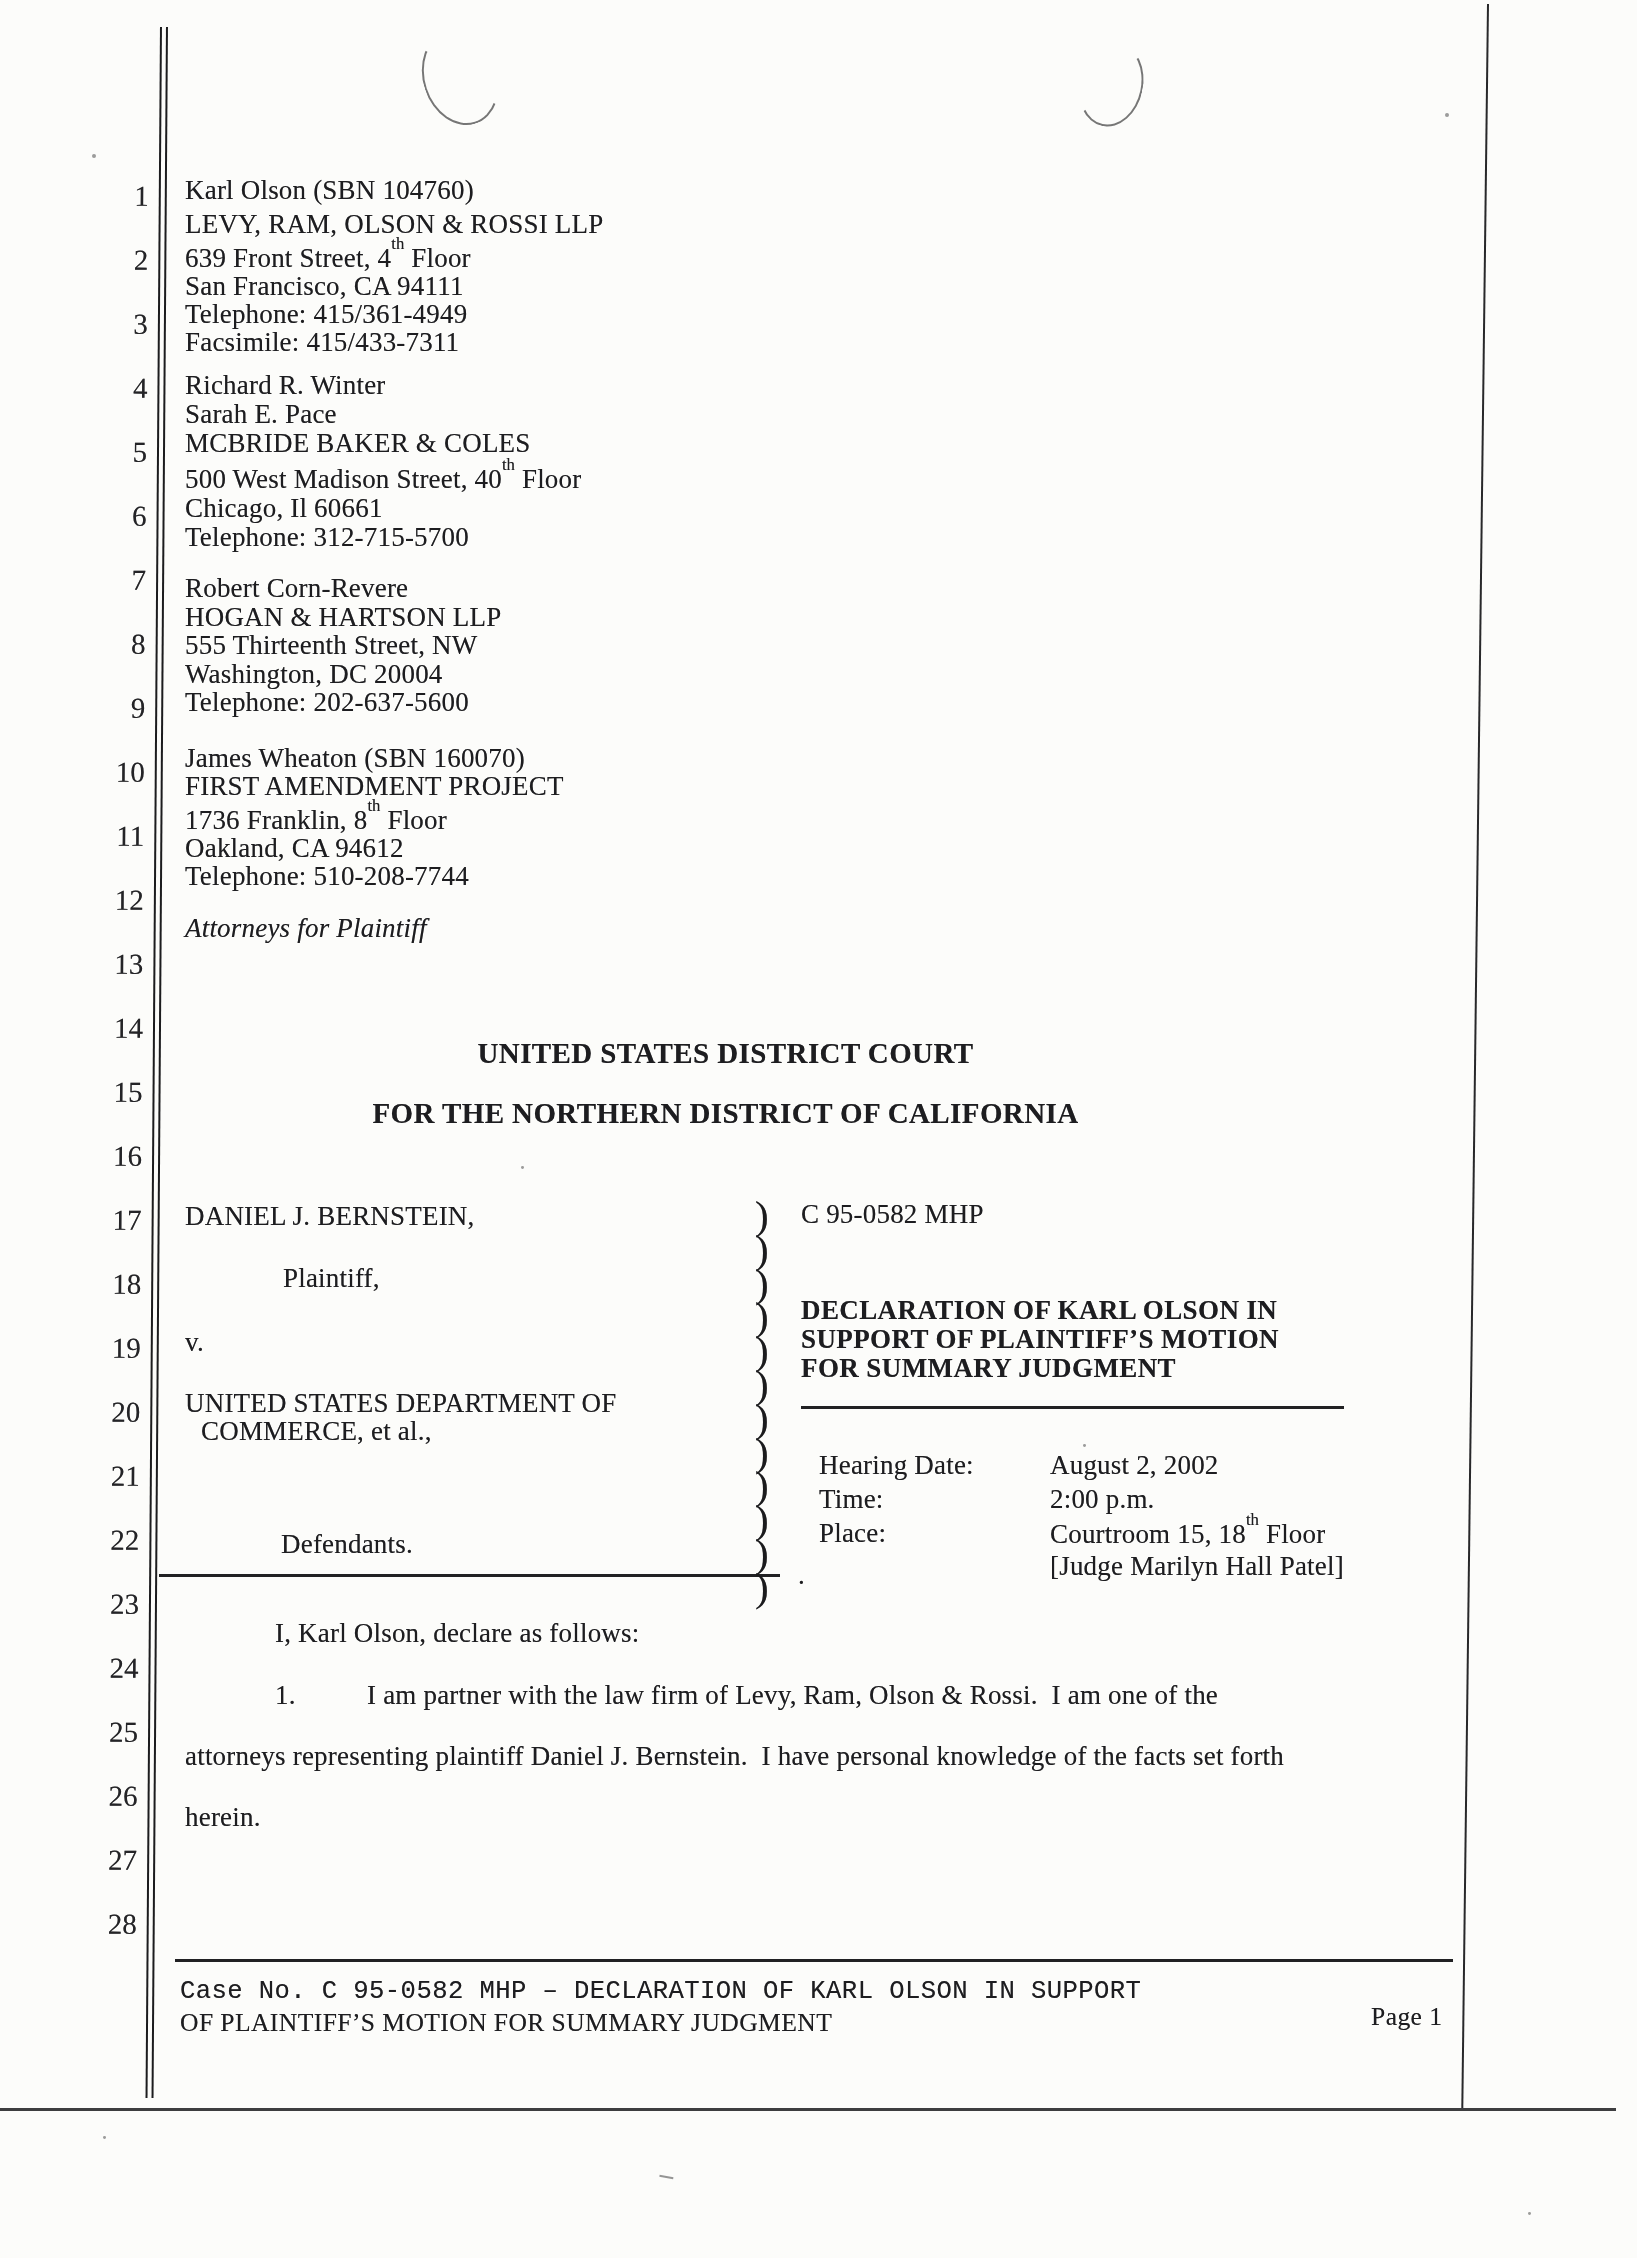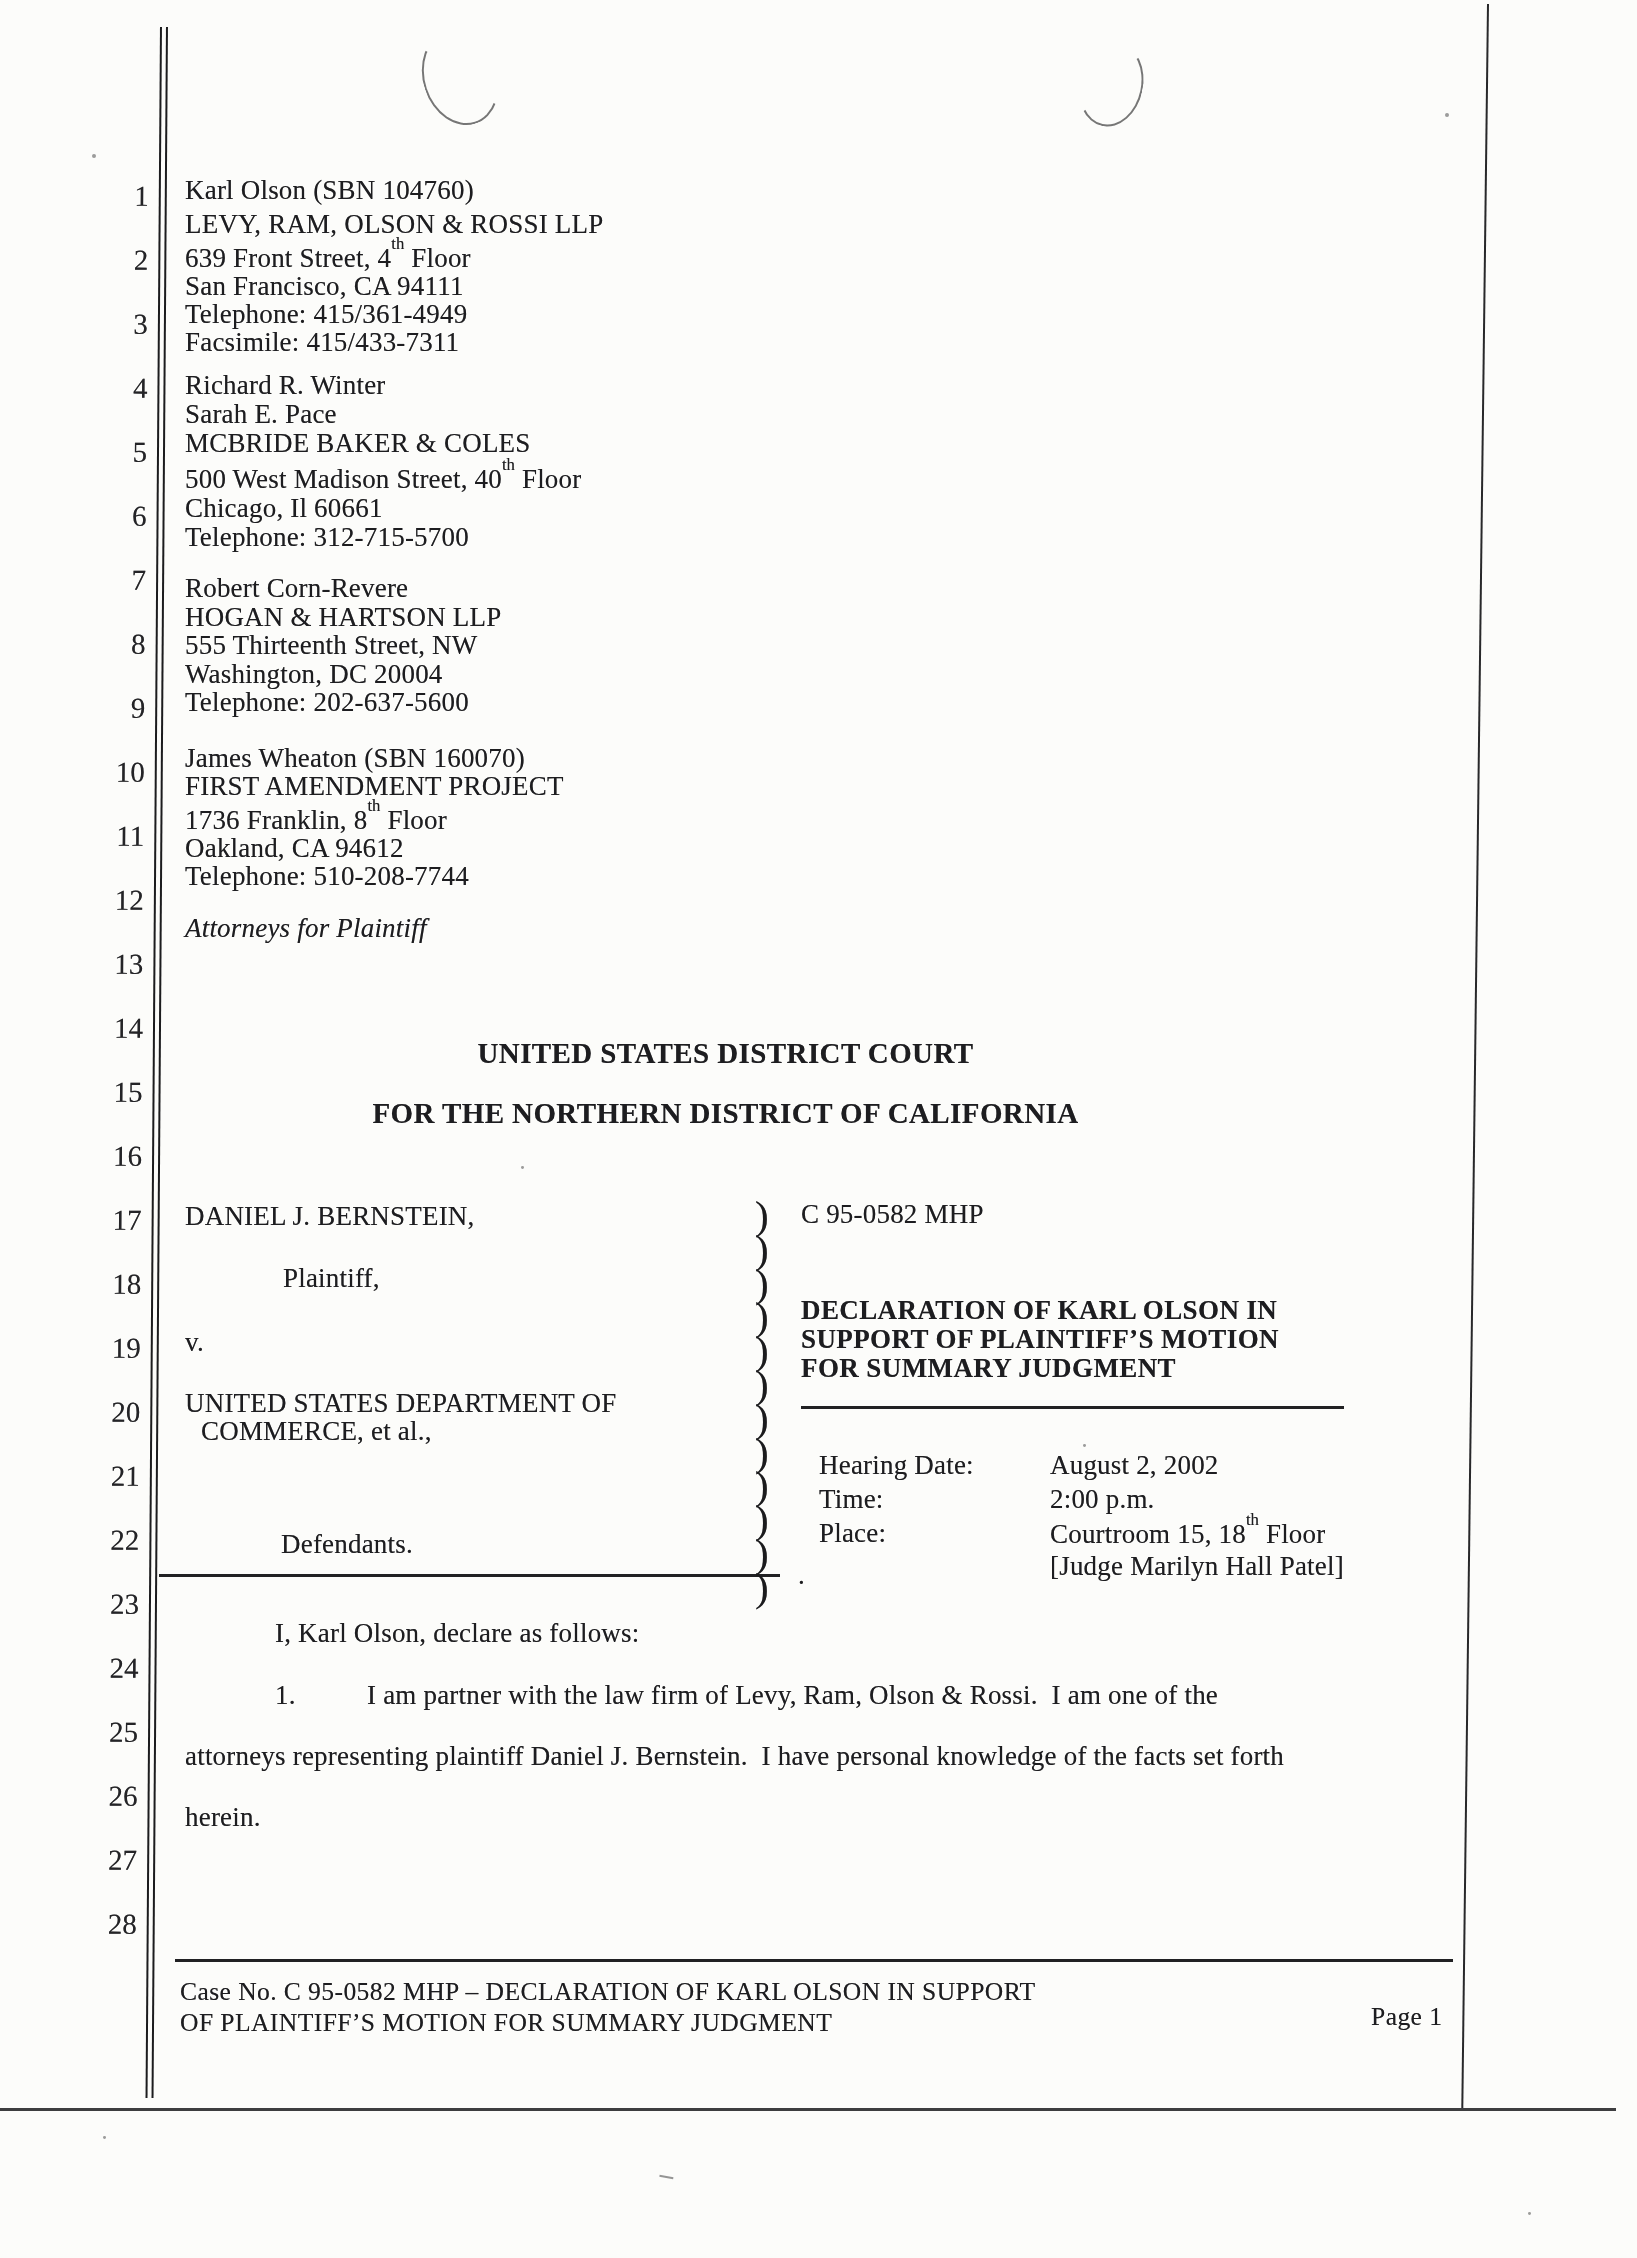--- a/index.html
+++ b/index.html
@@ -171,18 +171,18 @@
   <div class="abs txt" style="left:1050px;top:1518px;"><span>Courtroom 15, 18</span><sup class="sp">th</sup><span> Floor</span></div>
   <div class="abs txt" style="left:1050px;top:1551px;">[Judge Marilyn Hall Patel]</div>
 
   <div class="abs txt" style="left:275px;top:1618px;">I, Karl Olson, declare as follows:</div>
   <div class="abs txt" style="left:275px;top:1680px;">1.</div>
   <div class="abs txt" style="left:185px;top:1741px;">attorneys representing plaintiff Daniel J. Bernstein.&nbsp; I have personal knowledge of the facts set forth</div>
   <div class="abs txt" style="left:367px;top:1680px;">I am partner with the law firm of Levy, Ram, Olson &amp; Rossi.&nbsp; I am one of the</div>
   <div class="abs txt" style="left:185px;top:1802px;">herein.</div>
 
   <div class="rule" style="left:175px;top:1959px;width:1278px;height:2.9px;"></div>
-  <div class="abs txt small" style="left:180px;top:1977px;">Case No. C 95-0582 MHP – DECLARATION OF KARL OLSON IN SUPPORT</div>
+  <div class="abs txt small" style="left:180px;top:1977px;font-family:Liberation Mono, monospace;">Case No. C 95-0582 MHP – DECLARATION OF KARL OLSON IN SUPPORT</div>
   <div class="abs txt small" style="left:180px;top:2008px;">OF PLAINTIFF’S MOTION FOR SUMMARY JUDGMENT</div>
   <div class="abs txt small" style="left:1371px;top:2002px;">Page 1</div>
 
 </div>
 
 
 </body></html>

